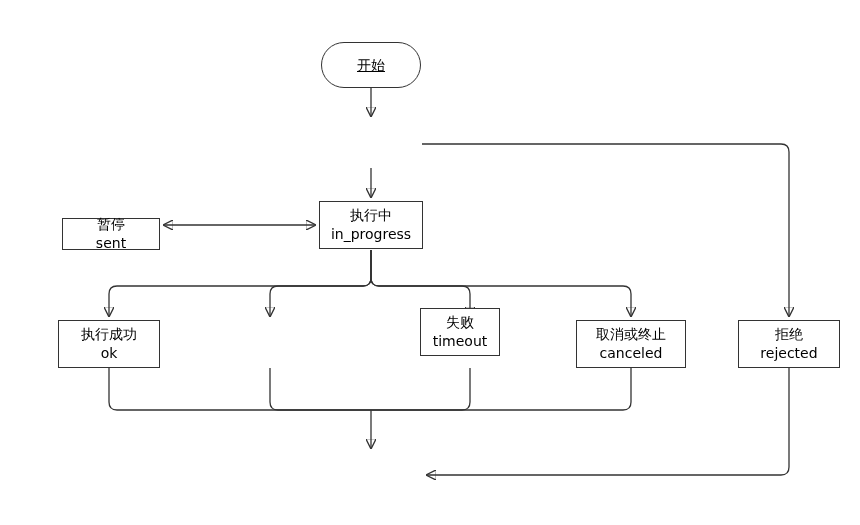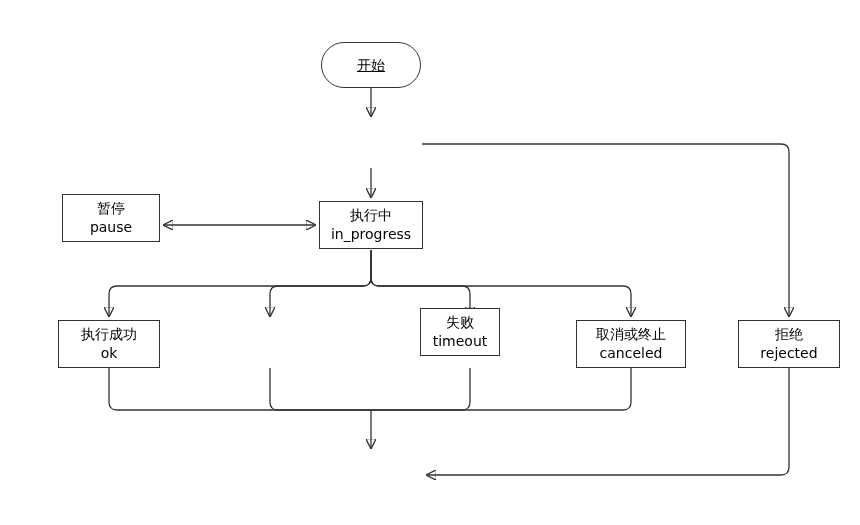--- a/index.html
+++ b/index.html
@@ -84,23 +84,23 @@
   <div class="node stadium" style="left:321px;top:42px;width:100px;height:46px">
     <span>开始</span>
   </div>
 
 
   <div class="node" style="left:319px;top:201px;width:104px;height:48px">
     <span>执行中</span>
     <span>in_progress</span>
   </div>
 
-  <div class="node" style="left:62px;top:194px;width:98px;height:48px">
+  <div class="node" style="left:62px;top:218px;width:98px;height:32px">
     <span>暂停</span>
-    <span>pause</span>
+    <span>sent</span>
   </div>
 
   <div class="node" style="left:58px;top:320px;width:102px;height:48px">
     <span>执行成功</span>
     <span>ok</span>
   </div>
 
 
   <div class="node" style="left:420px;top:308px;width:80px;height:48px">
     <span>失败</span>

